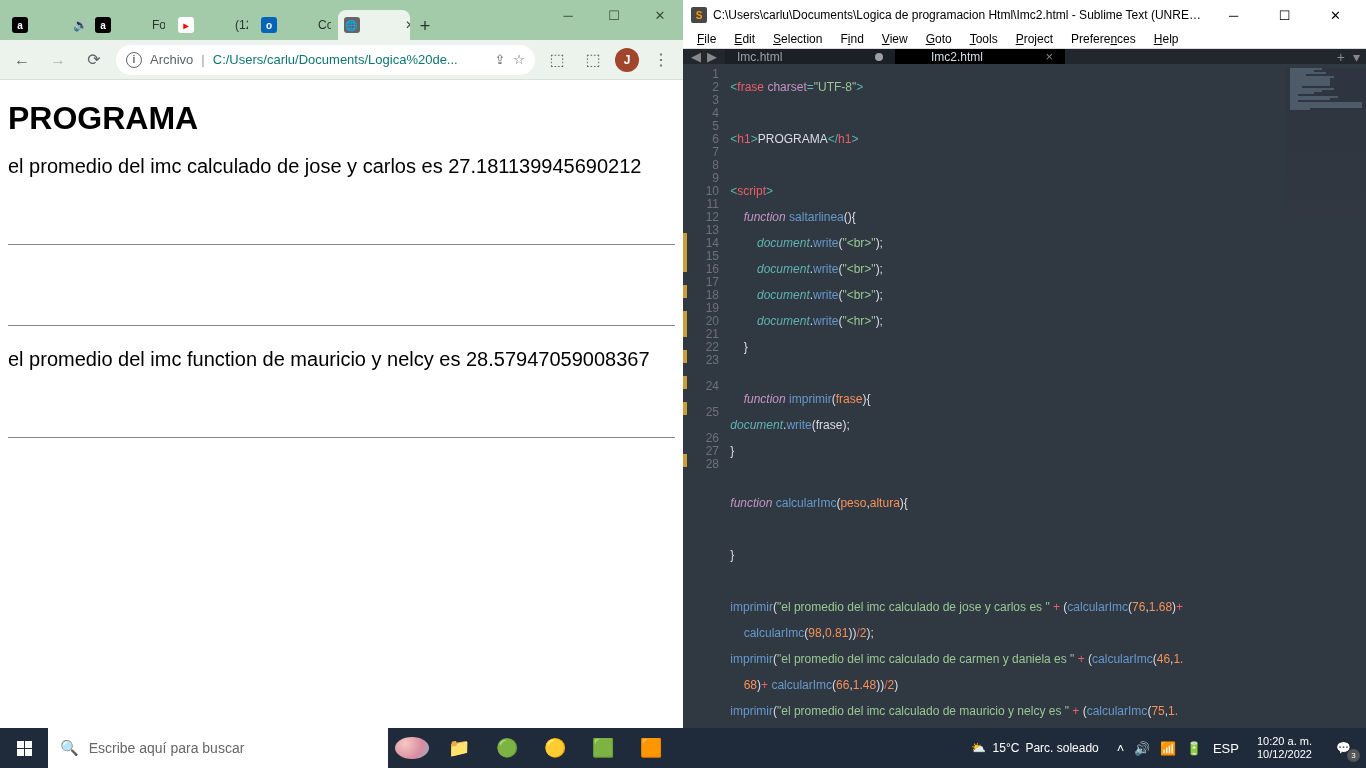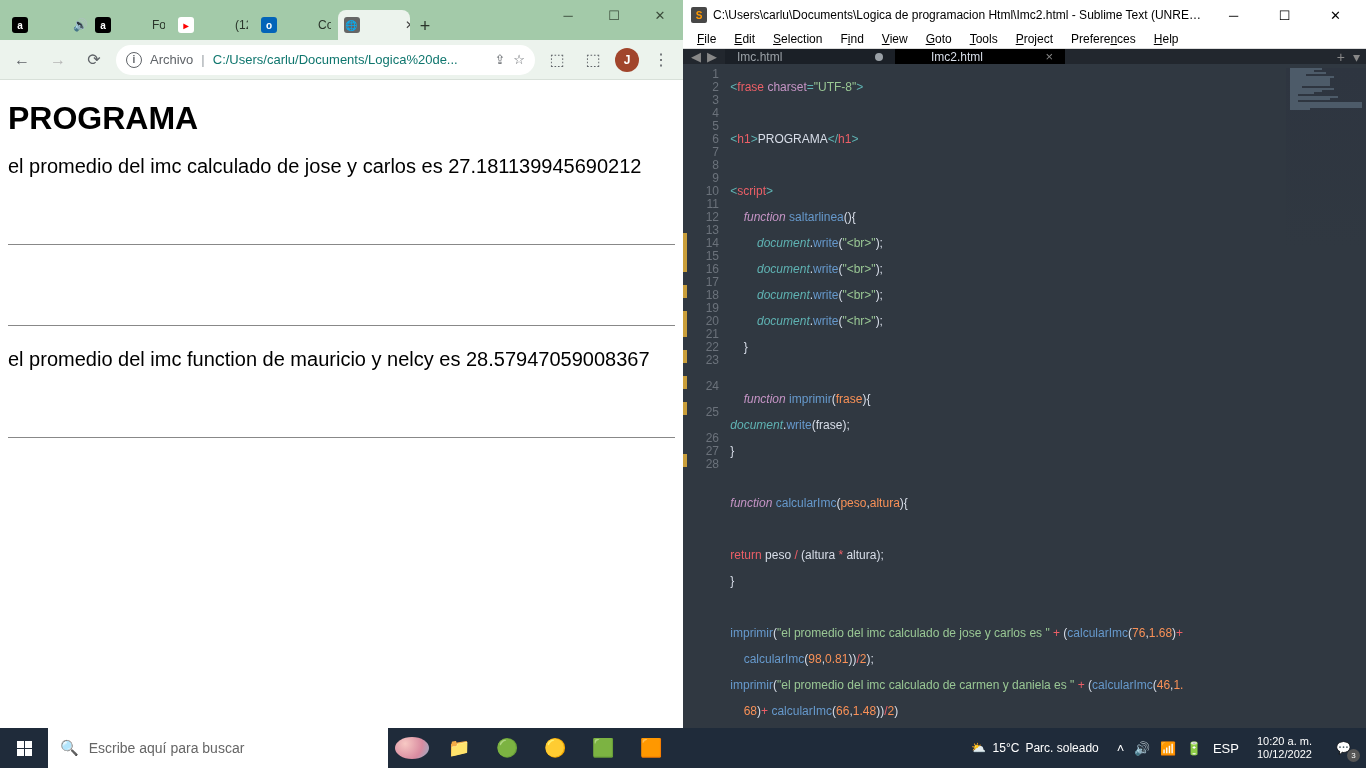--- a/index.html
+++ b/index.html
@@ -297,21 +297,20 @@
 <div class="cl">         <span class="t-cyan t-ital">document</span>.<span class="t-blue">write</span>(<span class="t-green">"&lt;br&gt;"</span>);</div>
 <div class="cl">         <span class="t-cyan t-ital">document</span>.<span class="t-blue">write</span>(<span class="t-green">"&lt;hr&gt;"</span>);</div>
 <div class="cl">     }</div>
 <div class="cl"> </div>
 <div class="cl">     <span class="t-purple t-ital">function</span> <span class="t-blue">imprimir</span>(<span class="t-orange">frase</span>){</div>
 <div class="cl"> <span class="t-cyan t-ital">document</span>.<span class="t-blue">write</span>(frase);</div>
 <div class="cl"> }</div>
 <div class="cl"> </div>
 <div class="cl"> <span class="t-purple t-ital">function</span> <span class="t-blue">calcularImc</span>(<span class="t-orange">peso</span>,<span class="t-orange">altura</span>){</div>
 <div class="cl"> </div>
-<div class="cl"> <span class="t-red">return</span> peso <span class="t-red">/</span> (altura <span class="t-red">*</span> altura);</div>
 <div class="cl"> }</div>
 <div class="cl"> </div>
 <div class="cl"> <span class="t-blue">imprimir</span>(<span class="t-green">"el promedio del imc calculado de jose y carlos es "</span> <span class="t-red">+</span> (<span class="t-blue">calcularImc</span>(<span class="t-orange">76</span>,<span class="t-orange">1.68</span>)<span class="t-red">+</span></div>
 <div class="cl">     <span class="t-blue">calcularImc</span>(<span class="t-orange">98</span>,<span class="t-orange">0.81</span>))<span class="t-red">/</span><span class="t-orange">2</span>);</div>
 <div class="cl"> <span class="t-blue">imprimir</span>(<span class="t-green">"el promedio del imc calculado de carmen y daniela es "</span> <span class="t-red">+</span> (<span class="t-blue">calcularImc</span>(<span class="t-orange">46</span>,<span class="t-orange">1.</span></div>
 <div class="cl">     <span class="t-orange">68</span>)<span class="t-red">+</span> <span class="t-blue">calcularImc</span>(<span class="t-orange">66</span>,<span class="t-orange">1.48</span>))<span class="t-red">/</span><span class="t-orange">2</span>)</div>
 <div class="cl"> <span class="t-blue">imprimir</span>(<span class="t-green">"el promedio del imc calculado de mauricio y nelcy es "</span> <span class="t-red">+</span> (<span class="t-blue">calcularImc</span>(<span class="t-orange">75</span>,<span class="t-orange">1.</span></div>
 
 
 

